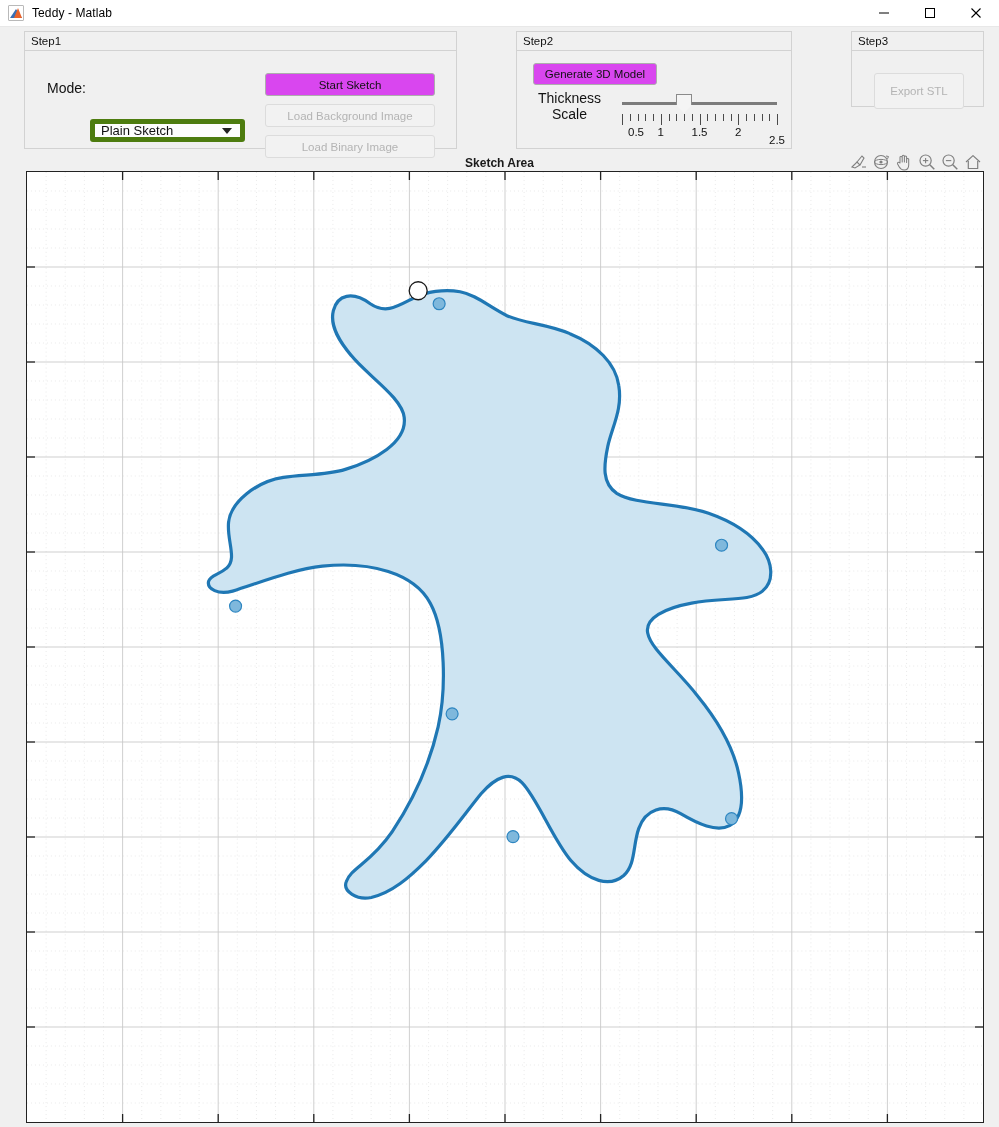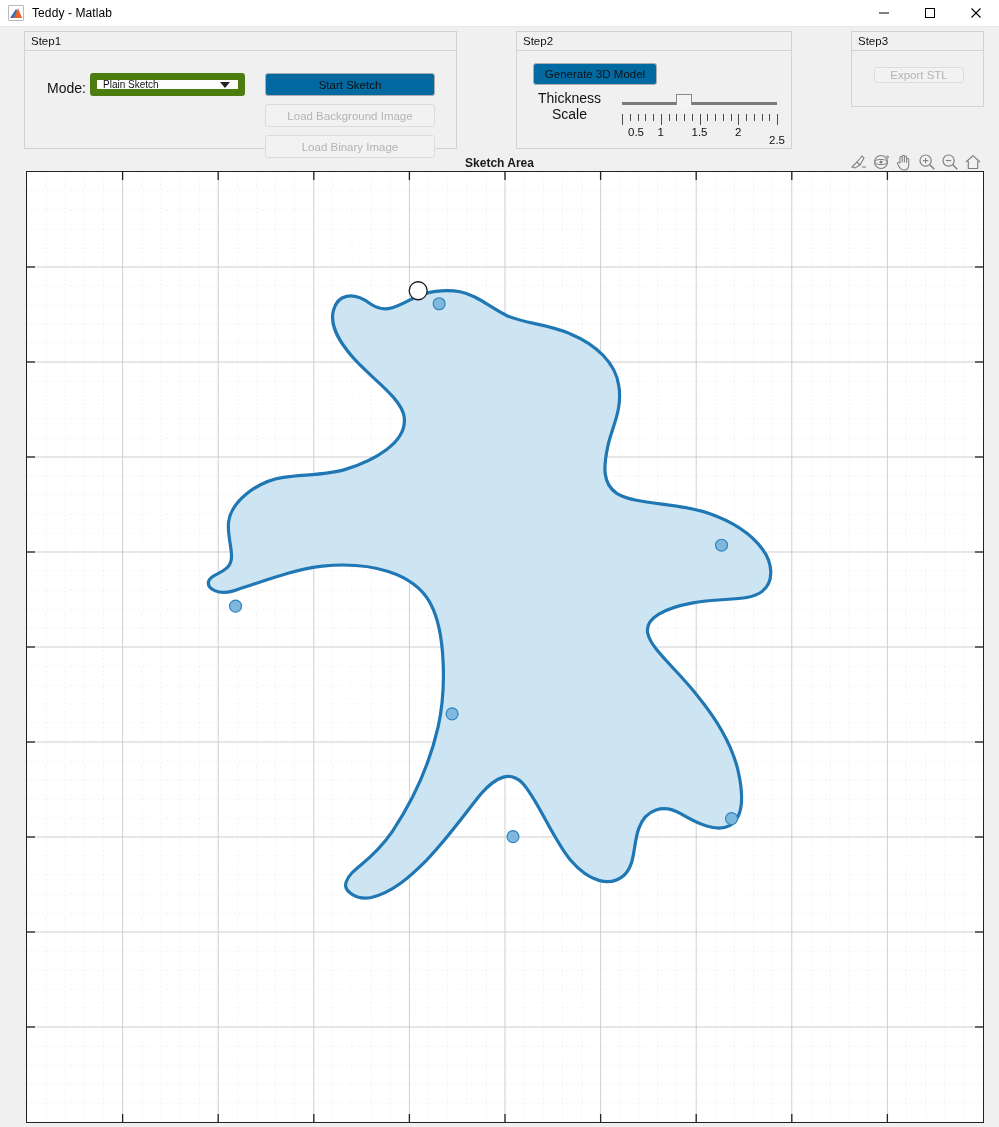--- a/index.html
+++ b/index.html
@@ -66,43 +66,44 @@
   }
   #panel-step1 { left: 24px; top: 4px; width: 433px; height: 118px; }
   #panel-step2 { left: 516px; top: 4px; width: 276px; height: 118px; }
   #panel-step3 { left: 851px; top: 4px; width: 133px; height: 76px; }
 
   
   .lbl { position: absolute; font-size: 14px; color: #111; }
 
   .mbtn {
     position: absolute;
-    background: #0369a1;
+    background: #d946ef;
     border: 1px solid #adadad;
     border-radius: 3px;
     font-family: "Liberation Sans", sans-serif;
     font-size: 11.5px;
     color: #111;
     display: flex; align-items: center; justify-content: center;
     padding: 0;
     cursor: pointer;
   }
   .mbtn.disabled {
     color: #b4b4b4; border-color: #dcdcdc; background: #f2f2f2; cursor: default;
   }
 
   .mselect {
     position: absolute;
     background: #fdfdfd;
-    border: 7px solid #4d7c0f;
+    border: 5px solid #4d7c0f;
     border-radius: 3px;
-    font-size: 10px; color: #111;
+    font-size: 13px; color: #111;
     display: flex; align-items: center;
     padding-left: 6px;
     cursor: pointer;
+    margin-top: 46px;
   }
   .mselect .caret {
     position: absolute; right: 8px; top: 50%; transform: translateY(-50%);
     width: 0; height: 0;
     border-left: 5px solid transparent; border-right: 5px solid transparent;
     border-top: 6px solid #222;
   }
 
   
   #slider-wrap { position: absolute; left: 105px; top: 60px; width: 160px; height: 50px; }
@@ -247,21 +248,21 @@
           <div class="slab" style="left: 38.75px;">1</div>
           <div class="slab" style="left: 77.5px;">1.5</div>
           <div class="slab" style="left: 116.25px;">2</div>
           <div class="slab" style="left: 155px; margin-top: 8px;">2.5</div>
         </div>
     </div>
   </div>
 
   <div class="panel" id="panel-step3">
     <div class="panel-title">Step3</div>
-    <button class="mbtn disabled" style="left:22px; top:35px; width:90px; height:16px;">Export STL</button>
+    <button class="mbtn disabled" style="left:22px; top:41px; width:90px; height:36px;">Export STL</button>
   </div>
 
   <div id="sketch-title">Sketch Area</div>
 
   <div id="axes-toolbar">
     <svg class="tb-ico" viewBox="0 0 20 20">
       <path d="M4 15 L9 10 L12 13 L7 16 Z" fill="none" stroke="#555" stroke-width="1.1"></path>
       <path d="M9 10 L14 4 L16 6 L12 13" fill="none" stroke="#555" stroke-width="1.1"></path>
       <path d="M14 15 h4" stroke="#555" stroke-width="1.1"></path>
     </svg>

